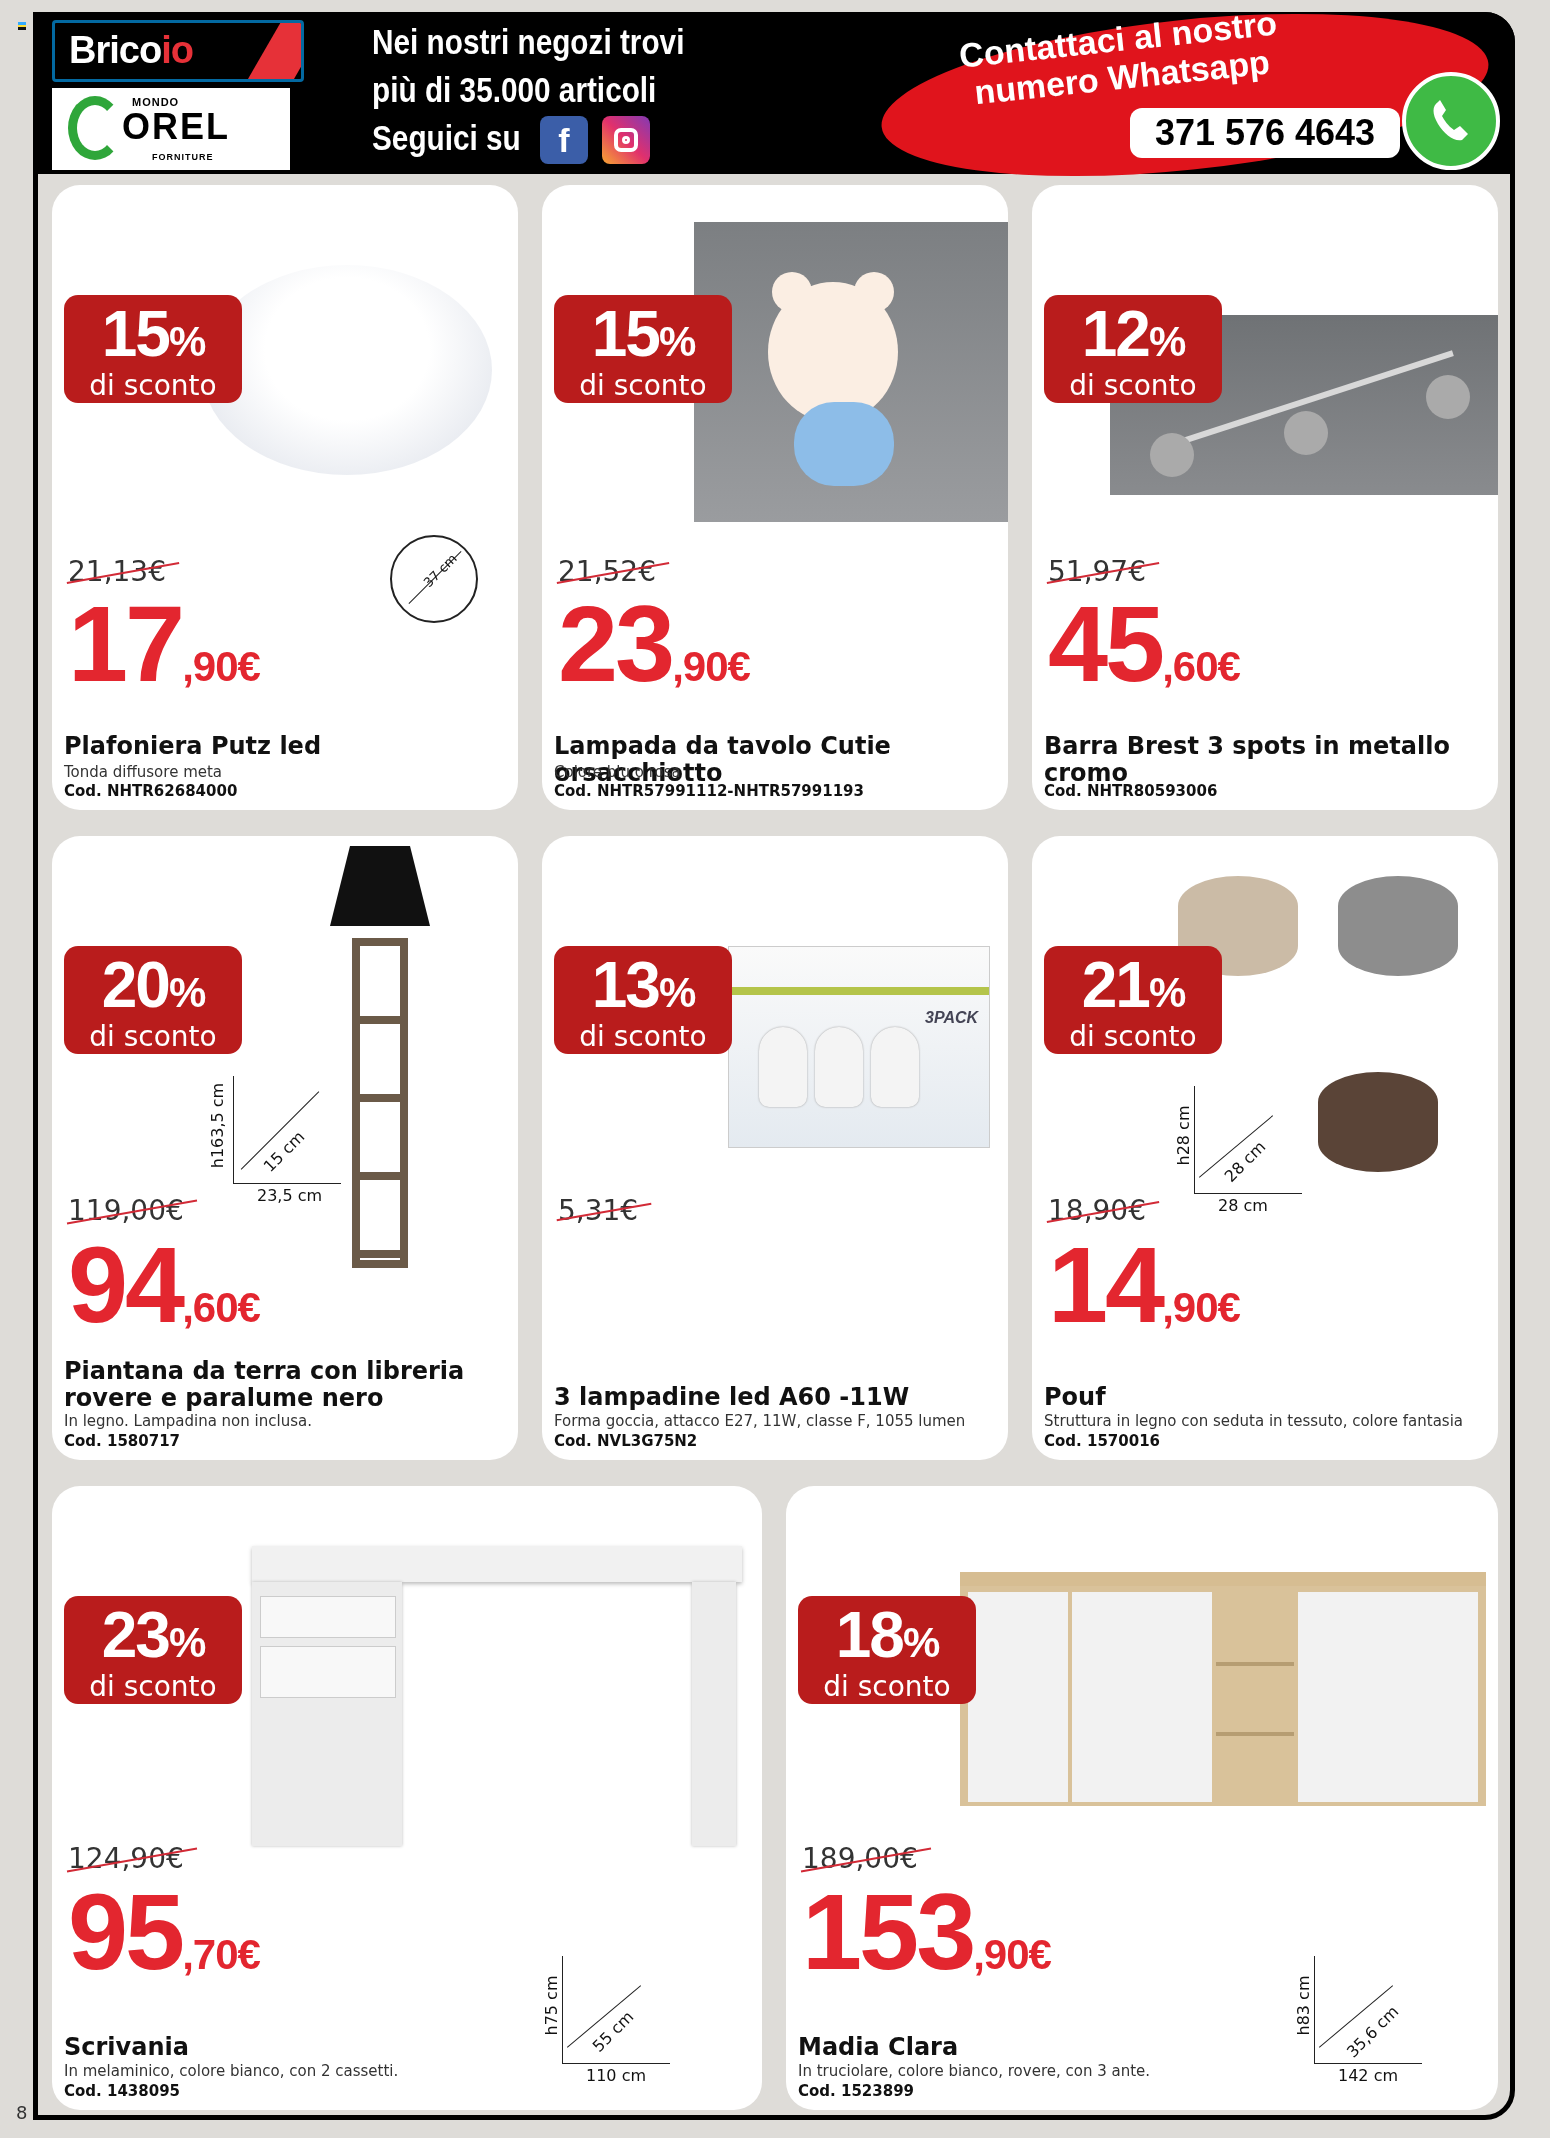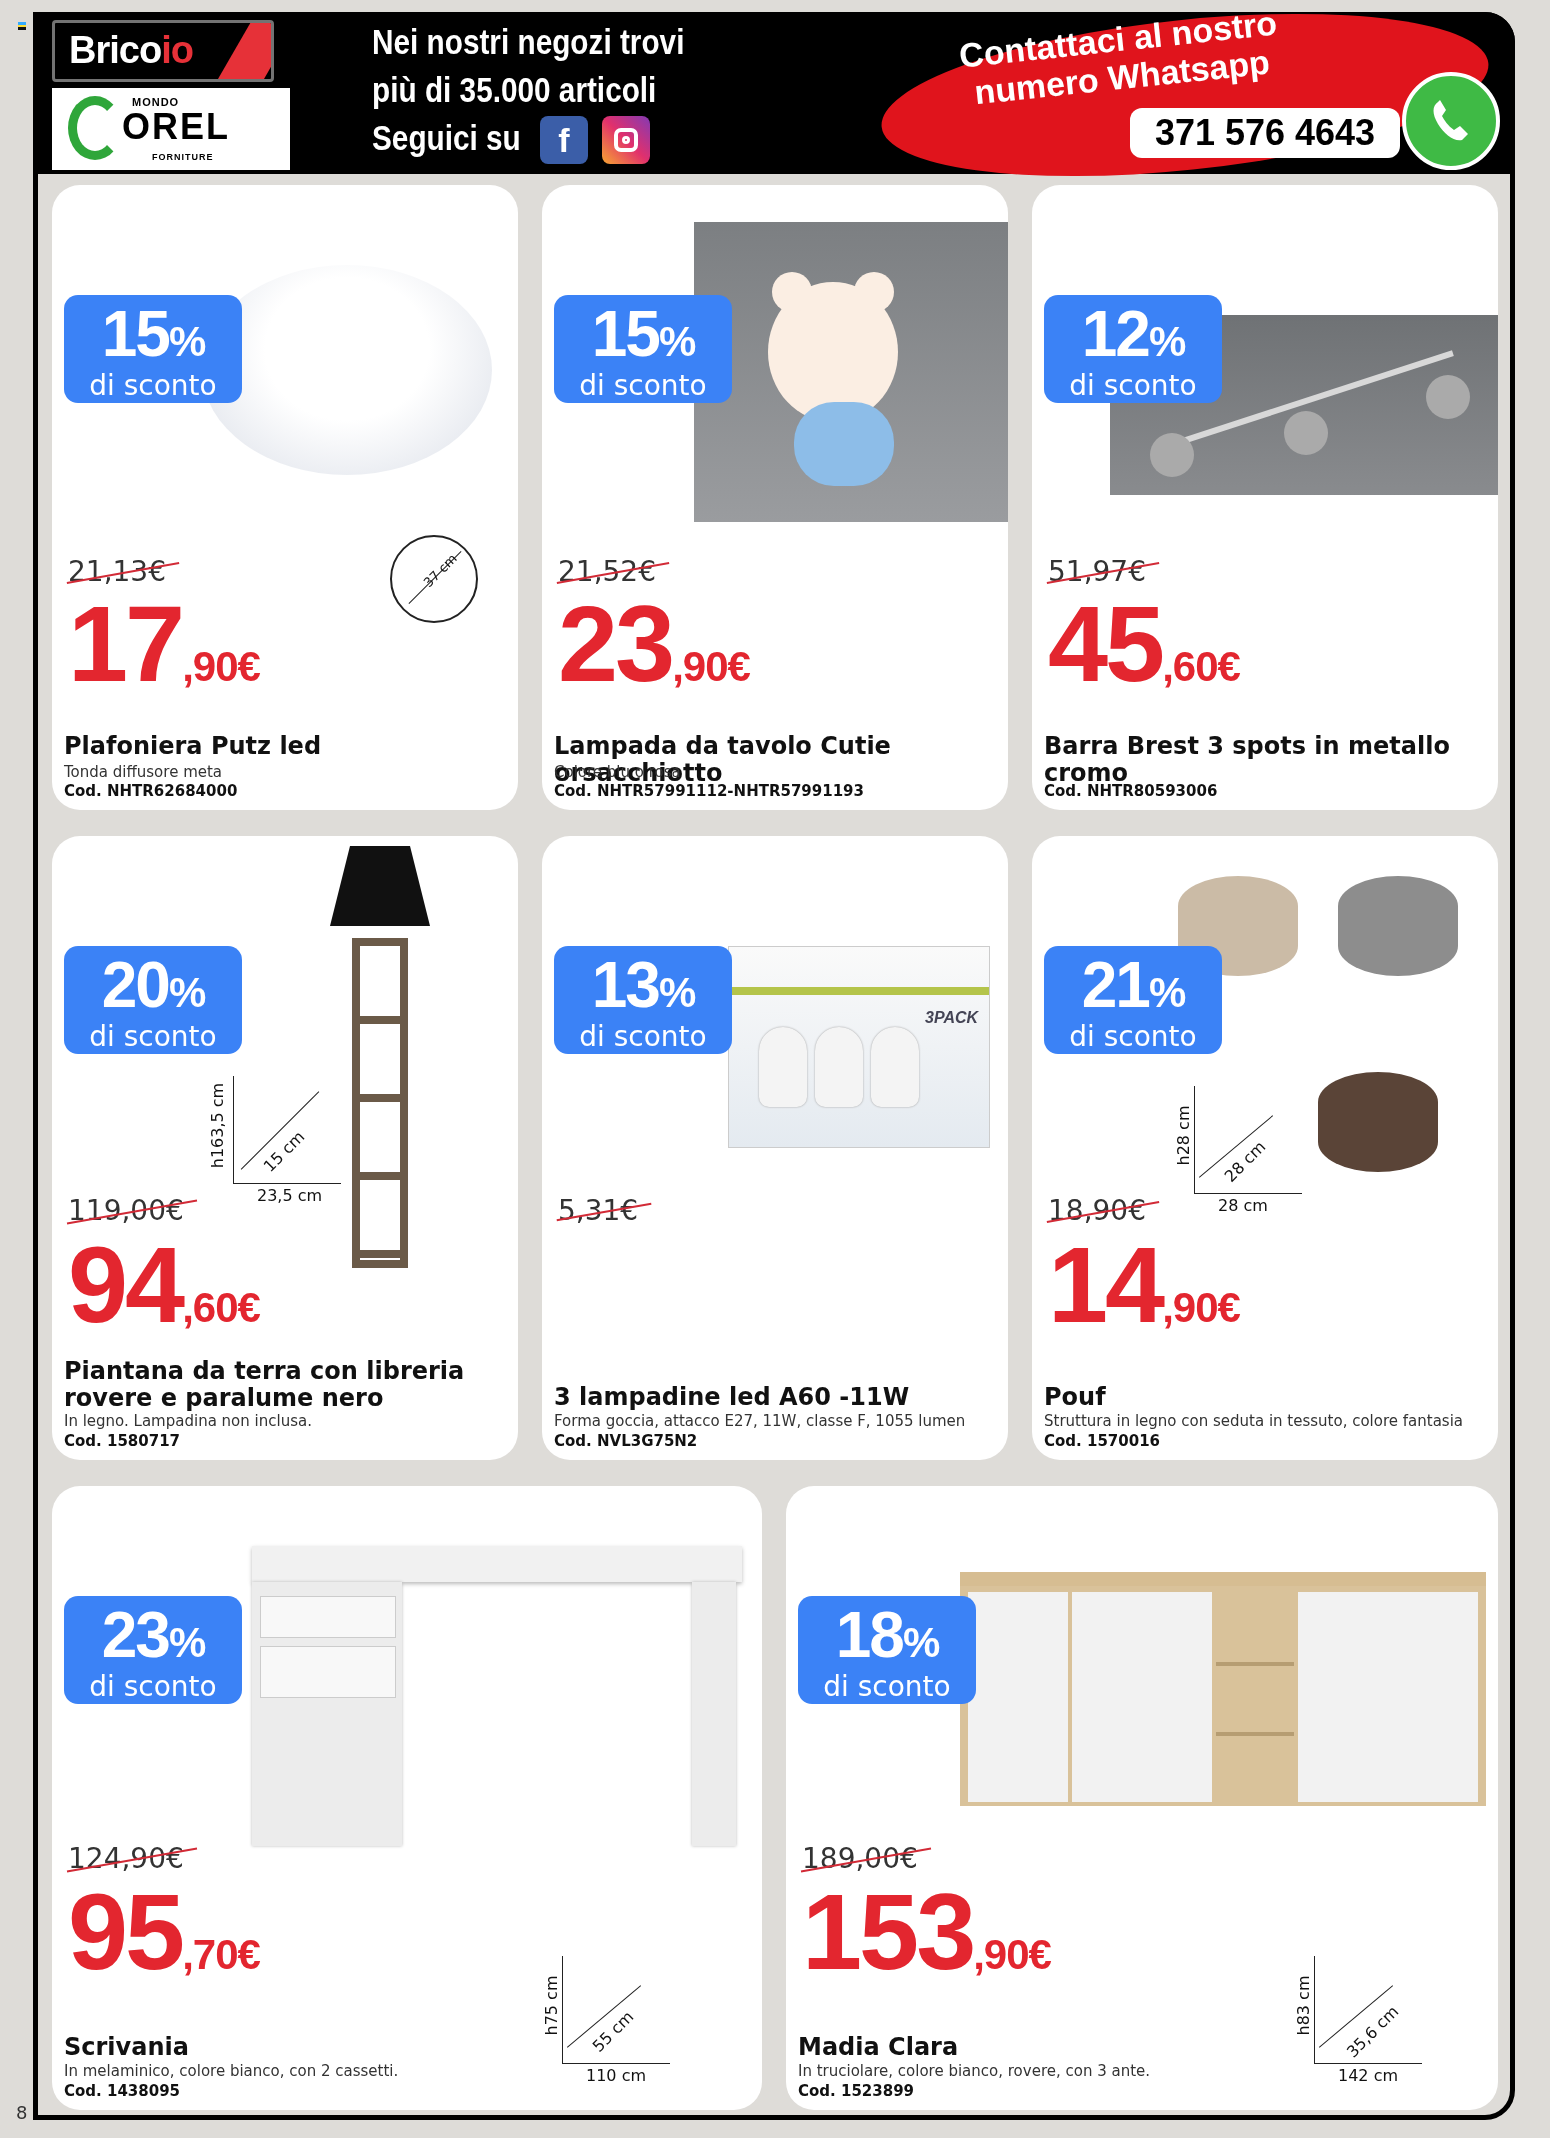--- a/index.html
+++ b/index.html
@@ -1,40 +1,40 @@
 <!DOCTYPE html>
 <html><head>
 <meta charset="utf-8">
 <style>
   html,body{margin:0;padding:0;}
   body{width:1550px;height:2138px;background:#dedcd8;position:relative;overflow:hidden;font-family:"DejaVu Sans","Liberation Sans",sans-serif;}
   .frame{position:absolute;left:33px;top:12px;width:1482px;height:2108px;border:5px solid #000;border-radius:0 30px 30px 0;background:#dedcd8;box-sizing:border-box;}
   .header{position:absolute;left:33px;top:12px;width:1482px;height:162px;background:#000;border-radius:0 30px 0 0;}
-  .brico{position:absolute;left:52px;top:20px;width:222px;height:62px;background:#000;border:3px solid #737373;border-radius:4px 4px 4px 4px;box-sizing:border-box;overflow:hidden;}
+  .brico{position:absolute;left:52px;top:20px;width:252px;height:62px;background:#000;border:3px solid #0369a1;border-radius:4px 4px 4px 4px;box-sizing:border-box;overflow:hidden;}
   .brico .txt{position:absolute;left:14px;top:6px;color:#fff;font:bold 38px "Liberation Sans",sans-serif;letter-spacing:-1px;}
   .brico .txt span{color:#e63138;}
   .brico .slash{position:absolute;right:-8px;top:0;width:46px;height:60px;background:#e63138;transform:skewX(-30deg);}
   .corel{position:absolute;left:52px;top:88px;width:226px;height:82px;background:#fff;padding-left:12px;}
   .corel .c{position:absolute;left:16px;top:8px;width:54px;height:64px;border:9px solid #2fa63a;border-right-color:transparent;border-radius:50%;box-sizing:border-box;}
   .corel .mono{position:absolute;left:80px;top:8px;font:bold 11px "Liberation Sans",sans-serif;letter-spacing:1px;}
   .corel .rel{position:absolute;left:70px;top:18px;font:bold 36px "Liberation Sans",sans-serif;letter-spacing:2px;}
   .corel .forn{position:absolute;left:100px;top:64px;font:bold 9px "Liberation Sans",sans-serif;letter-spacing:1px;}
   .tagline{position:absolute;left:372px;top:18px;color:#fff;font:bold 35px "Liberation Sans",sans-serif;line-height:48px;transform:scaleX(0.85);transform-origin:left;}
   .social{position:absolute;top:116px;width:48px;height:48px;border-radius:8px;color:#fff;font:bold 34px "Liberation Sans",sans-serif;text-align:center;line-height:48px;}
   .fb{left:540px;background:#3b5ea8;}
   .ig{left:602px;background:linear-gradient(45deg,#f7a531,#e1306c,#833ab4);}
   .ig i{display:inline-block;width:24px;height:24px;border:4px solid #fff;border-radius:7px;margin-top:8px;box-sizing:border-box;position:relative;}
   .ig i:after{content:"";position:absolute;left:4px;top:4px;width:8px;height:8px;border:3px solid #fff;border-radius:50%;box-sizing:border-box;}
   .wa-blob{position:absolute;left:880px;top:20px;width:610px;height:150px;background:#e0141c;border-radius:50%;transform:rotate(-6deg);}
   .wa-text{position:absolute;left:910px;top:20px;color:#fff;font:bold 34px "Liberation Sans",sans-serif;line-height:38px;transform:rotate(-6deg);text-align:center;width:420px;}
   .wa-phone{position:absolute;left:1130px;top:108px;width:270px;height:50px;background:#fff;border-radius:12px;font:bold 36px "Liberation Sans",sans-serif;line-height:50px;text-align:center;color:#000;}
   .wa-icon{position:absolute;left:1402px;top:72px;width:98px;height:98px;border-radius:50%;background:#3fba45;border:4px solid #fff;box-sizing:border-box;}
   .wa-icon svg{position:absolute;left:16px;top:16px;}
   .card{position:absolute;background:#fff;border-radius:28px 28px 28px 28px;overflow:hidden;}
-  .badge{position:absolute;background:#3b82f6;color:#fff;border-radius:14px;text-align:center;width:178px;height:108px;}
+  .badge{position:absolute;background:#b91c1c;color:#fff;border-radius:14px;text-align:center;width:178px;height:108px;}
   .badge .pct{font:bold 64px "Liberation Sans",sans-serif;line-height:70px;margin-top:4px;letter-spacing:-2px;}
   .badge .pct small{font-size:42px;}
   .badge .lbl{font:28px "DejaVu Sans",sans-serif;line-height:26px;margin-top:-4px;}
   .old{position:absolute;font:28px "DejaVu Sans",sans-serif;color:#333;}
   .old:after{content:"";position:absolute;left:-2px;right:-14px;top:50%;height:2px;background:#d22a36;transform:rotate(-10deg);}
   .price{position:absolute;color:#e3262f;font:bold 108px "Liberation Sans",sans-serif;line-height:108px;letter-spacing:-3px;white-space:nowrap;}
   .price .dec{font-size:42px;letter-spacing:-1px;}
   .pname{position:absolute;font:bold 24px "DejaVu Sans",sans-serif;color:#111;line-height:27px;}
   .pdesc{position:absolute;font:15px "DejaVu Sans",sans-serif;color:#333;}
   .pcode{position:absolute;font:bold 15px "DejaVu Sans",sans-serif;color:#111;}

